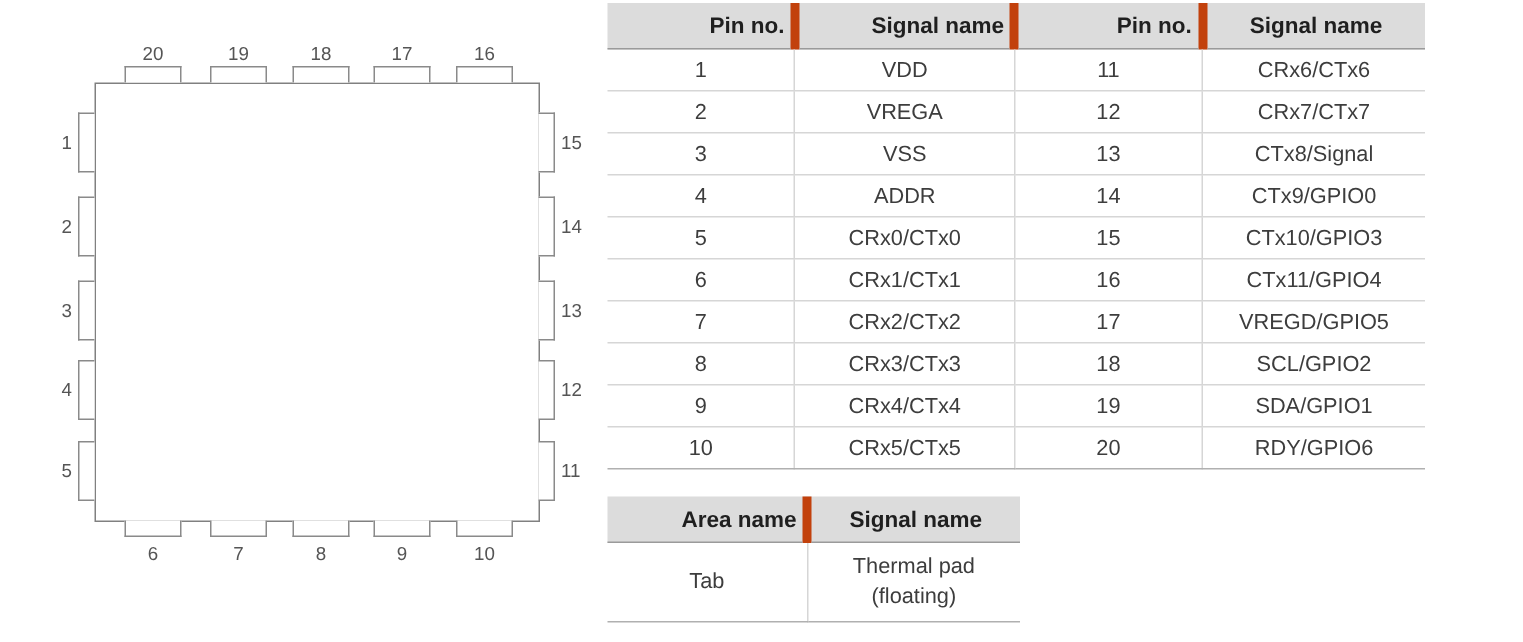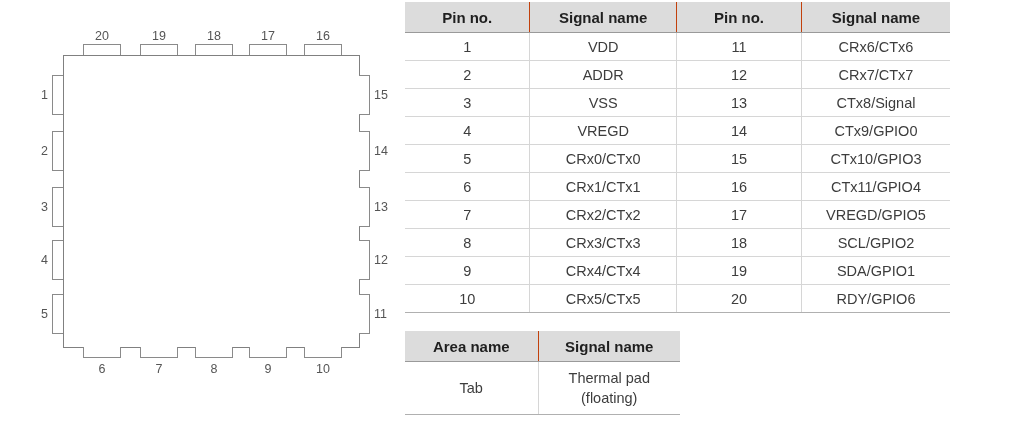--- a/index.html
+++ b/index.html
@@ -103,21 +103,21 @@
   .data-table td {
     height: 27px;
     text-align: center;
     border-bottom: 1px solid #d6d6d6;
     border-right: 1px solid #d6d6d6;
     padding: 0 4px;
     vertical-align: middle;
   }
   .data-table td.no-right-border { border-right: none; margin-left: 12px; }
   .data-table tr:last-child td { border-bottom: 1px solid #b0b0b0; }
-  .data-table th.col-divider { border-right: 1px solid #c2410c; }
+  .data-table th.col-divider { border-right: 6px solid #c2410c; text-align: right; }
 
   #pin-table col.c-pin { width: 133px; }
   #pin-table col.c-sig { width: 152px; }
   #area-table col.c-area { width: 133px; }
   #area-table col.c-asig { width: 142px; }
 
   #area-table td.multiline {
     height: 52px;
     line-height: 20px;
   }
@@ -196,33 +196,33 @@
   </thead>
   <tbody>
     <tr>
       <td>1</td>
       <td>VDD</td>
       <td>11</td>
       <td class="no-right-border">CRx6/CTx6</td>
     </tr>
     <tr>
       <td>2</td>
-      <td>ADDR</td>
+      <td>VREGA</td>
       <td>12</td>
       <td class="no-right-border">CRx7/CTx7</td>
     </tr>
     <tr>
       <td>3</td>
       <td>VSS</td>
       <td>13</td>
       <td class="no-right-border">CTx8/Signal</td>
     </tr>
     <tr>
       <td>4</td>
-      <td>VREGD</td>
+      <td>ADDR</td>
       <td>14</td>
       <td class="no-right-border">CTx9/GPIO0</td>
     </tr>
     <tr>
       <td>5</td>
       <td>CRx0/CTx0</td>
       <td>15</td>
       <td class="no-right-border">CTx10/GPIO3</td>
     </tr>
     <tr>

